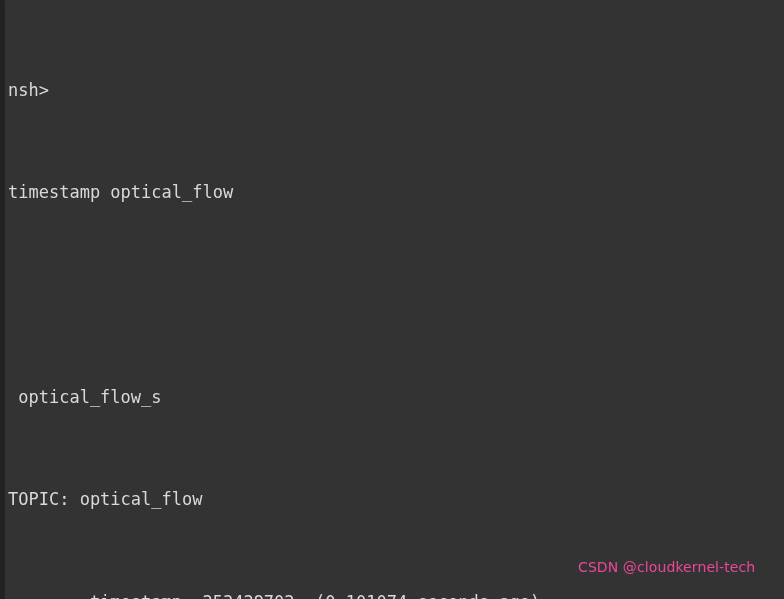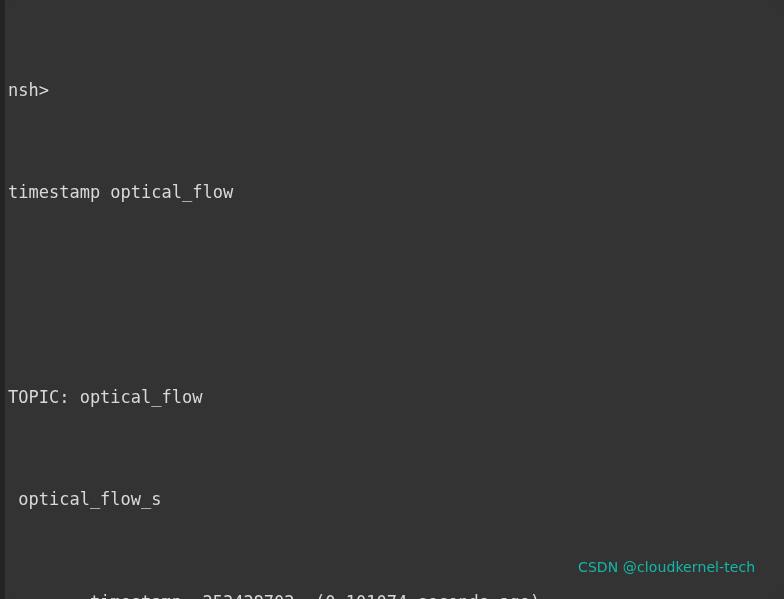--- a/index.html
+++ b/index.html
@@ -84,42 +84,42 @@
     white-space: pre;
   }
 
   .watermark {
     position: absolute;
     left: 578px;
     top: 558px;
     font-family: "DejaVu Sans", sans-serif;
     font-size: 14px;
     line-height: 18px;
-    color: #14b8a6;
+    color: #ec4899;
     white-space: pre;
     letter-spacing: 0.1px;
     z-index: 4;
   }
 </style>
 </head>
 <body>
 
 <div class="terminal">
 
   <div class="console">
 
     <span class="line">nsh&gt;</span>
 
     <span class="line">timestamp optical_flow</span>
 
     <span class="line blank"></span>
 
+    <span class="line"> optical_flow_s</span>
+
     <span class="line">TOPIC: optical_flow</span>
-
-    <span class="line"> optical_flow_s</span>
 
     <span class="line">        timestamp: 253429702  (0.101074 seconds ago)</span>
     
     
     
     
     
     
     
     

